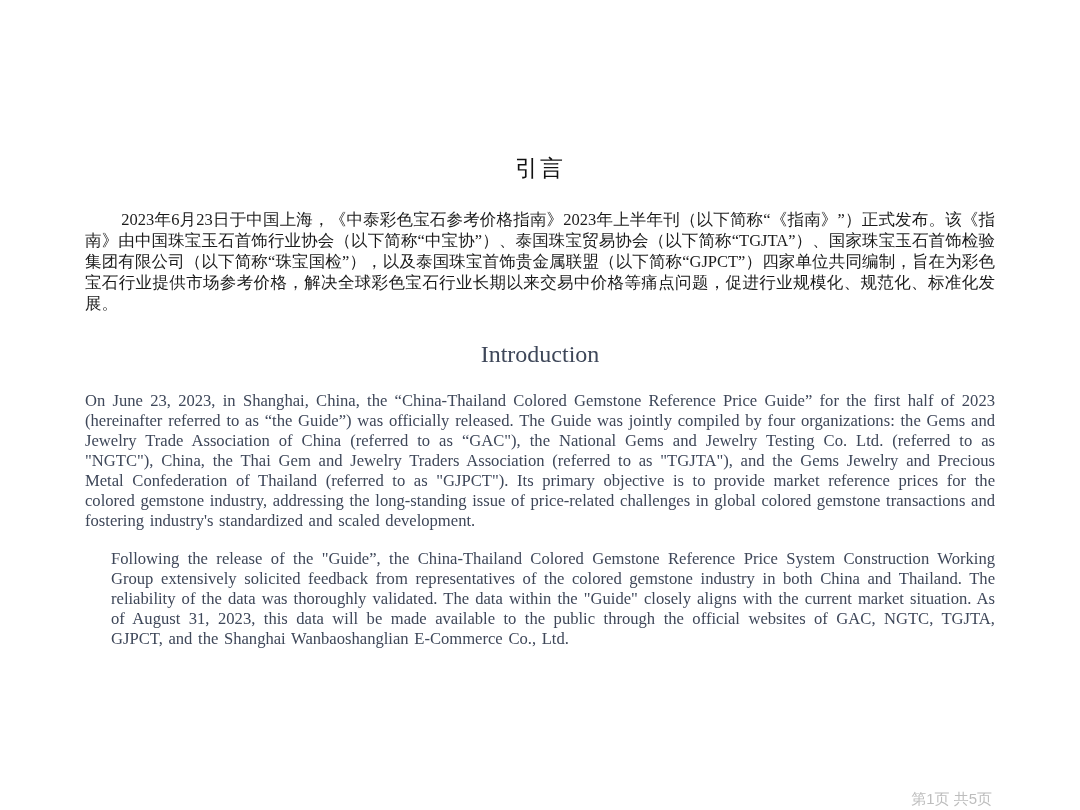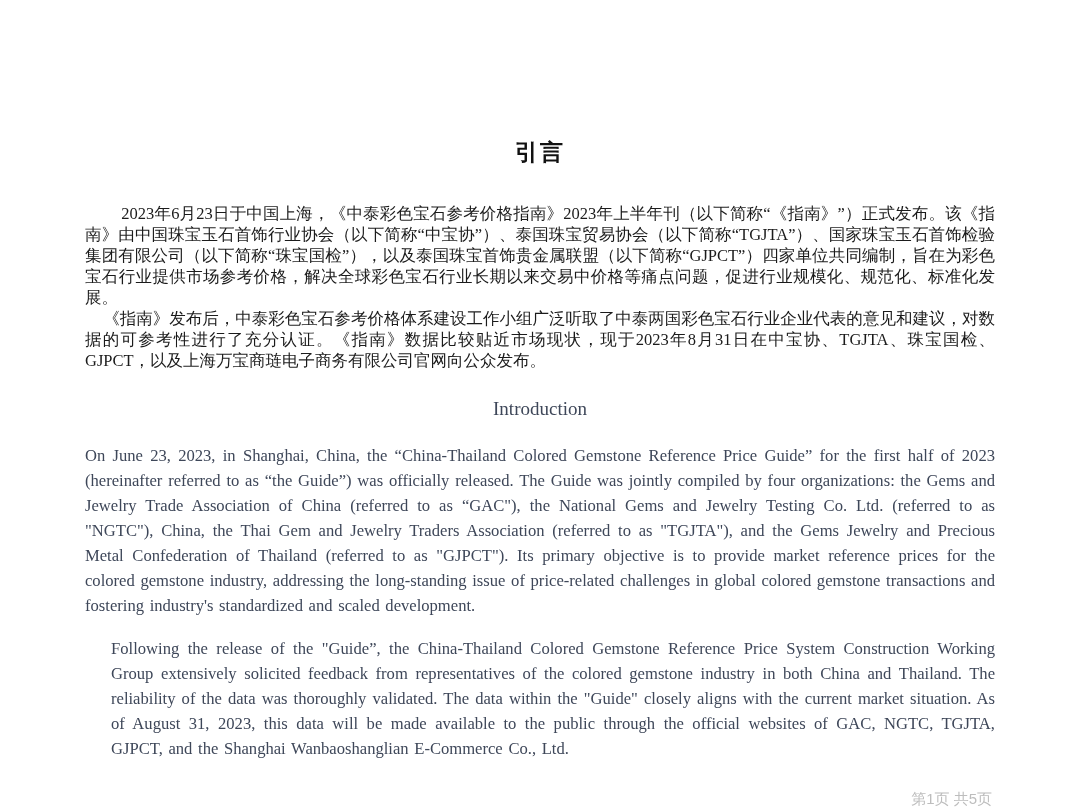--- a/index.html
+++ b/index.html
@@ -15,56 +15,56 @@
     overflow: hidden;
     font-family: "Liberation Serif", "DejaVu Serif", serif;
   }
   .content {
     position: absolute;
     left: 85px;
     top: 0;
     width: 910px;
   }
   .zh-title {
-    margin: 0;
+    margin: 16px;
     padding-top: 137px;
     text-align: center;
     font-size: 23px;
-    font-weight: bold;
+    font-weight: normal;
     color: #111111;
     letter-spacing: 2px;
   }
   .zh-para {
     margin: 0;
     font-size: 16.5px;
     line-height: 21px;
     color: #1b1b1b;
     text-align: justify;
     text-justify: inter-ideograph;
   }
   .zh-para.first {
-    margin-top: 35px;
+    margin-top: 25px;
     text-indent: 2.2em;
   }
   .zh-para.second {
     text-indent: 1.1em;
   }
   .en-title {
     margin: 0;
     margin-top: 27px;
     text-align: center;
-    font-size: 19px;
+    font-size: 24px;
     font-weight: normal;
     color: #3e4759;
   }
   .en-para {
     margin: 0;
     margin-top: 23px;
     font-size: 16.6px;
-    line-height: 25px;
+    line-height: 20px;
     color: #3e4759;
     text-align: justify;
     word-spacing: 1.5px;
   }
   .en-para.second {
     margin-top: 18px;
     margin-left: 26px;
   }
   .page-footer {
     position: absolute;
@@ -77,21 +77,20 @@
 </style>
 </head>
 <body>
 
 <div class="doc-page">
   <div class="content">
     <h1 class="zh-title">引言</h1>
 
     <p class="zh-para first">2023年6月23日于中国上海，《中泰彩色宝石参考价格指南》2023年上半年刊（以下简称“《指南》”）正式发布。该《指南》由中国珠宝玉石首饰行业协会（以下简称“中宝协”）、泰国珠宝贸易协会（以下简称“TGJTA”）、国家珠宝玉石首饰检验集团有限公司（以下简称“珠宝国检”），以及泰国珠宝首饰贵金属联盟（以下简称“GJPCT”）四家单位共同编制，旨在为彩色宝石行业提供市场参考价格，解决全球彩色宝石行业长期以来交易中价格等痛点问题，促进行业规模化、规范化、标准化发展。</p>
 
-    <p class="zh-para second">《指南》发布后，中泰彩色宝石参考价格体系建设工作小组广泛听取了中泰两国彩色宝石行业企业代表的意见和建议，对数据的可参考性进行了充分认证。《指南》数据比较贴近市场现状，现于2023年8月31日在中宝协、TGJTA、珠宝国检、GJPCT，以及上海万宝商琏电子商务有限公司官网向公众发布。</p>
 
     <h2 class="en-title">Introduction</h2>
 
     <p class="en-para first">On June 23, 2023, in Shanghai, China, the “China-Thailand Colored Gemstone Reference Price Guide” for the first half of 2023 (hereinafter referred to as “the Guide”) was officially released. The Guide was jointly compiled by four organizations: the Gems and Jewelry Trade Association of China (referred to as “GAC"), the National Gems and Jewelry Testing Co. Ltd. (referred to as "NGTC"), China, the Thai Gem and Jewelry Traders Association (referred to as "TGJTA"), and the Gems Jewelry and Precious Metal Confederation of Thailand (referred to as "GJPCT"). Its primary objective is to provide market reference prices for the colored gemstone industry, addressing the long-standing issue of price-related challenges in global colored gemstone transactions and fostering industry's standardized and scaled development.</p>
 
     <p class="en-para second">Following the release of the "Guide”, the China-Thailand Colored Gemstone Reference Price System Construction Working Group extensively solicited feedback from representatives of the colored gemstone industry in both China and Thailand. The reliability of the data was thoroughly validated. The data within the "Guide" closely aligns with the current market situation. As of August 31, 2023, this data will be made available to the public through the official websites of GAC, NGTC, TGJTA, GJPCT, and the Shanghai Wanbaoshanglian E-Commerce Co., Ltd.</p>
   </div>
 
   <div class="page-footer">第1页 共5页</div>
 </div>

